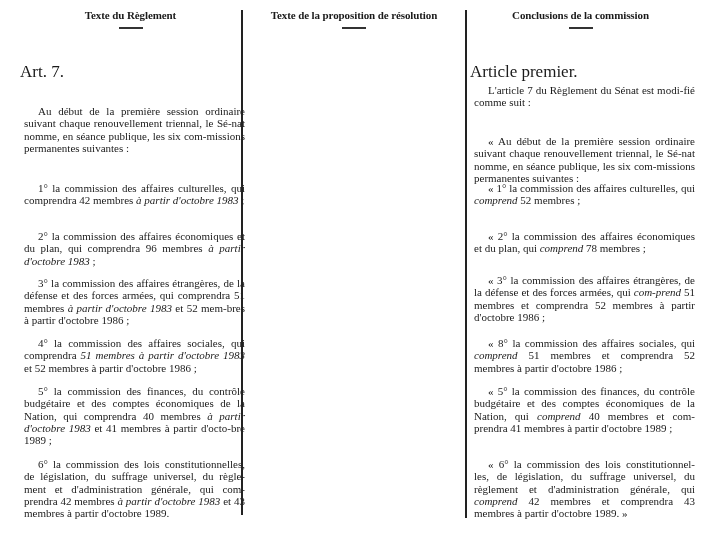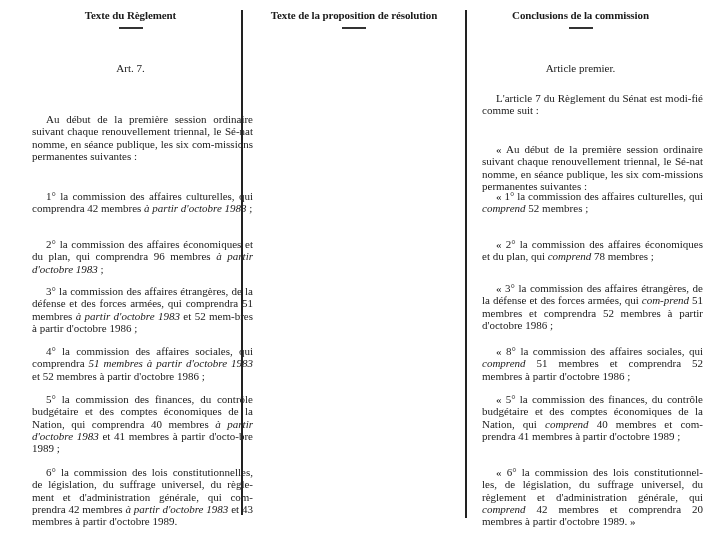--- a/index.html
+++ b/index.html
@@ -6,23 +6,23 @@
   body { width: 711px; height: 533px; position: relative; overflow: hidden; color: #1a1a1a;
          font-family: "Liberation Serif", "DejaVu Serif", serif; }
   .col { position: absolute; top: 0; }
   #col-left { left: 20px; width: 221px; }
   #col-mid { left: 245px; width: 218px; }
   #col-right { left: 470px; width: 221px; }
   .head { position: absolute; top: 9px; left: 0; width: 100%; text-align: center;
           font-weight: bold; font-size: 11px; letter-spacing: -0.1px; white-space: nowrap; }
   .head-rule { position: absolute; top: 27px; height: 1.5px; width: 24px; background: #333; }
   .divider { position: absolute; width: 1.5px; background: #222; }
-  .art { position: absolute; width: 100%; text-align: center; font-size: 11px; }
+  .art { position: absolute; width: 100%; font-size: 17px; }
   .para { position: absolute; left: 0; width: 100%; font-size: 11px; line-height: 12.3px;
-          text-align: justify; margin: 12px; hyphens: manual; }
+          text-align: justify; margin: 4px; hyphens: manual; }
   .indent { text-indent: 14px; }
   i { }
 </style>
 </head>
 <body>
 
 <div class="col" id="col-left">
   <div class="head">Texte du Règlement</div>
   <div class="head-rule" style="left:99px"></div>
   <div class="art" style="top:62px">Art. 7.</div>
@@ -48,14 +48,14 @@
   <div class="head">Conclusions de la commission</div>
   <div class="head-rule" style="left:99px"></div>
   <div class="art" style="top:62px">Article premier.</div>
   <p class="para indent" style="top:80px"><span>L'article 7 du Règlement du Sénat est modi-fié comme suit :</span></p>
   <p class="para indent" style="top:131px"><span>« Au début de la première session ordinaire suivant chaque renouvellement triennal, le Sé-nat nomme, en séance publique, les six com-missions permanentes suivantes :</span></p>
   <p class="para indent" style="top:178px"><span>« 1° la commission des affaires culturelles, qui </span><i>comprend</i><span> 52 membres ;</span></p>
   <p class="para indent" style="top:226px"><span>« 2° la commission des affaires économiques et du plan, qui </span><i>comprend</i><span> 78 membres ;</span></p>
   <p class="para indent" style="top:270px"><span>« 3° la commission des affaires étrangères, de la défense et des forces armées, qui </span><i>com-prend</i><span> 51 membres et comprendra 52 membres à partir d'octobre 1986 ;</span></p>
   <p class="para indent" style="top:333px"><span>« 8° la commission des affaires sociales, qui </span><i>comprend</i><span> 51 membres et comprendra 52 membres à partir d'octobre 1986 ;</span></p>
   <p class="para indent" style="top:381px"><span>« 5° la commission des finances, du contrôle budgétaire et des comptes économiques de la Nation, qui </span><i>comprend</i><span> 40 membres et com-prendra 41 membres à partir d'octobre 1989 ;</span></p>
-  <p class="para indent" style="top:454px"><span>« 6° la commission des lois constitutionnel-les, de législation, du suffrage universel, du règlement et d'administration générale, qui </span><i>comprend</i><span> 42 membres et comprendra 20 membres à partir d'octobre 1989. »</span></p>
+  <p class="para indent" style="top:454px"><span>« 6° la commission des lois constitutionnel-les, de législation, du suffrage universel, du règlement et d'administration générale, qui </span><i>comprend</i><span> 42 membres et comprendra 43 membres à partir d'octobre 1989. »</span></p>
 </div>
 
 </body></html>

